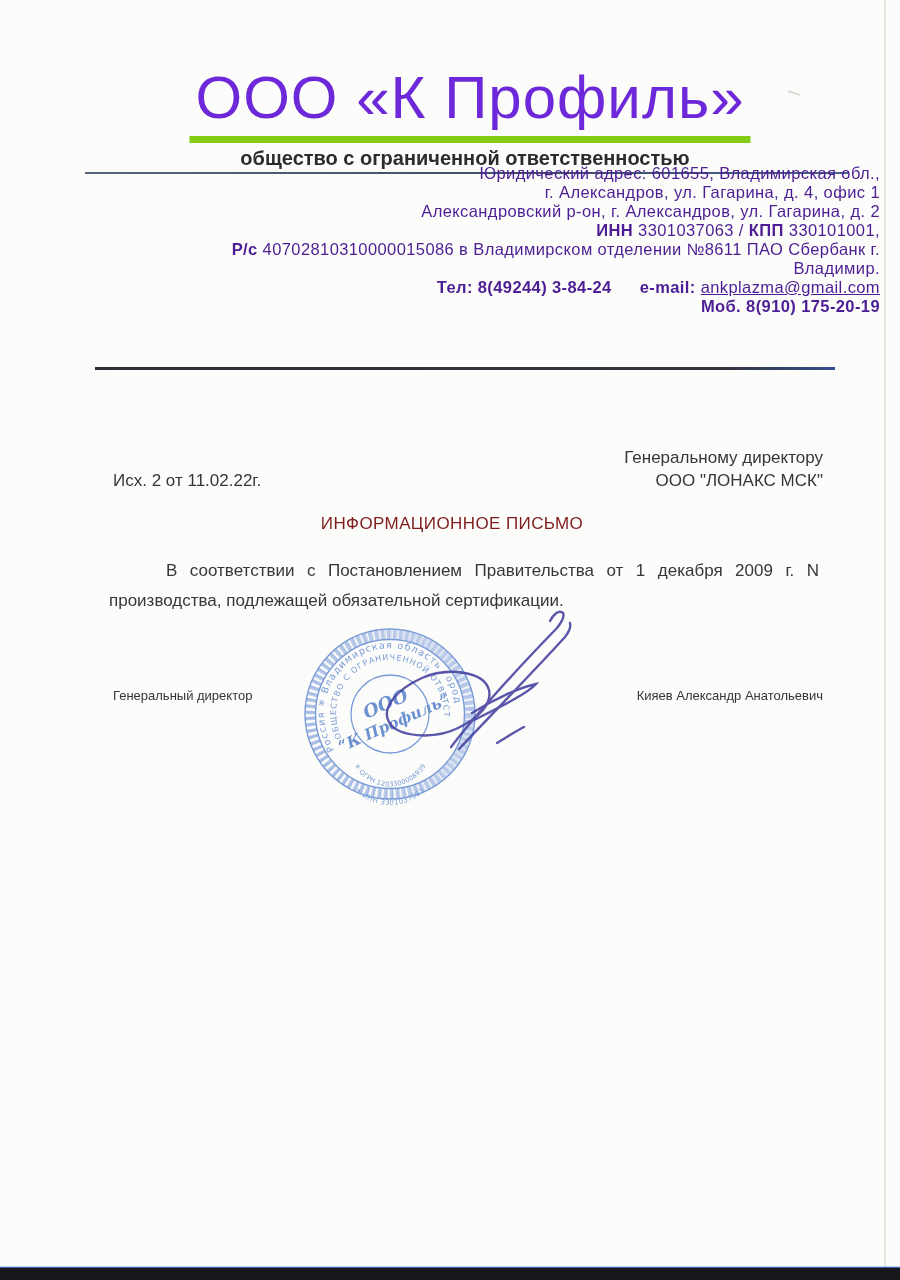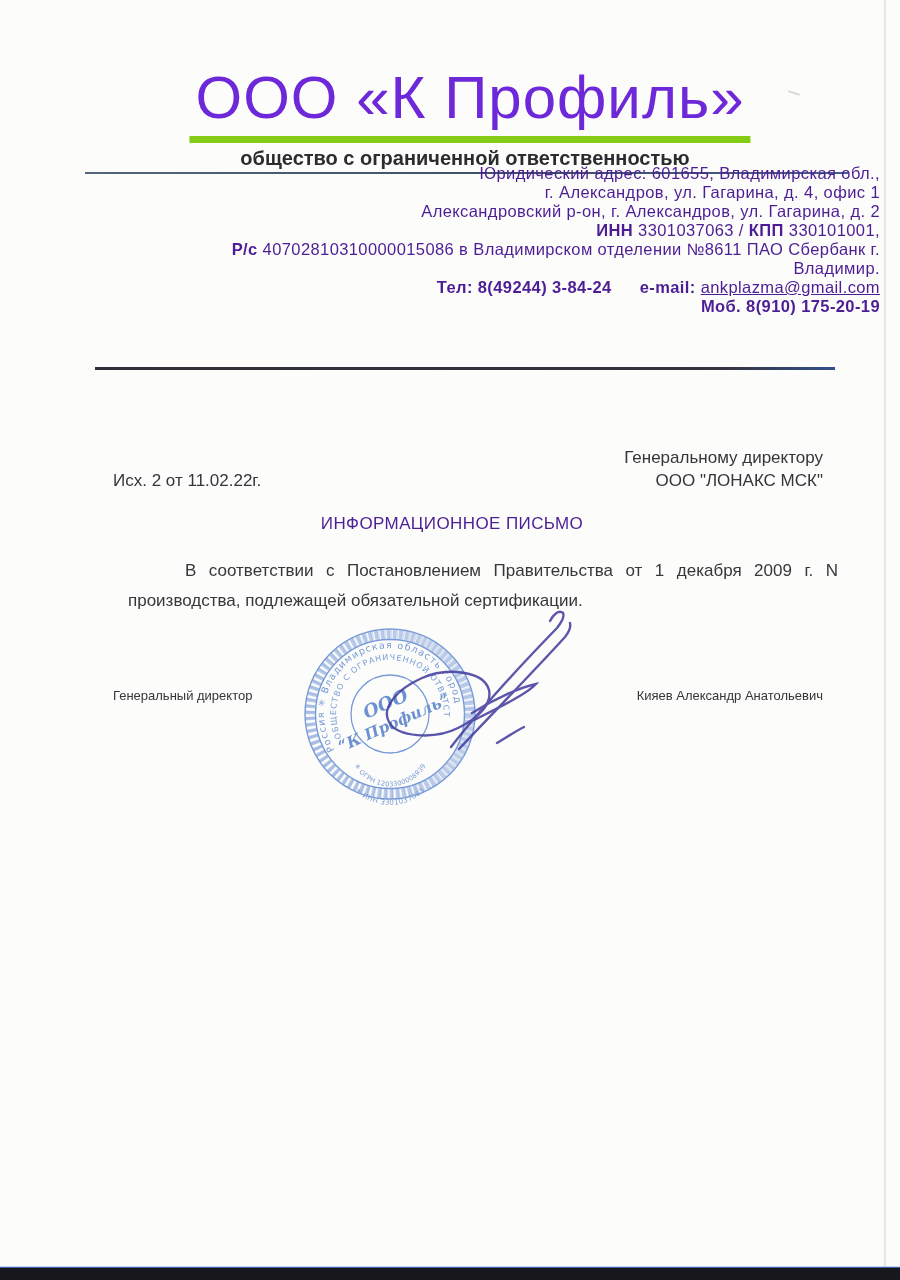--- a/index.html
+++ b/index.html
@@ -49,24 +49,24 @@
   
   .meta-row{
     position:absolute;top:408px;left:113px;right:77px;
     display:flex;justify-content:space-between;align-items:flex-end;
     font-size:17px;line-height:23px;
   }
   .recipient{text-align:right;margin-top:38px;}
   
   .subject{
     position:absolute;top:514px;left:452px;transform:translateX(-50%);
-    white-space:nowrap;font-size:17px;letter-spacing:.4px;color:#4c1d95;
+    white-space:nowrap;font-size:17px;letter-spacing:.4px;color:#7f1d1d;
   }
   .body-block{
-    position:absolute;top:556px;left:128px;width:710px;
+    position:absolute;top:556px;left:109px;width:710px;
     font-size:17px;line-height:29.5px;color:#36363b;
   }
   .body-line.justify{text-align:justify;text-align-last:justify;}
   .body-line.first{padding-left:57px;}
   
   .sig-row{
     position:absolute;top:688px;left:113px;right:77px;
     display:flex;justify-content:space-between;
     font-size:13px;
   }

